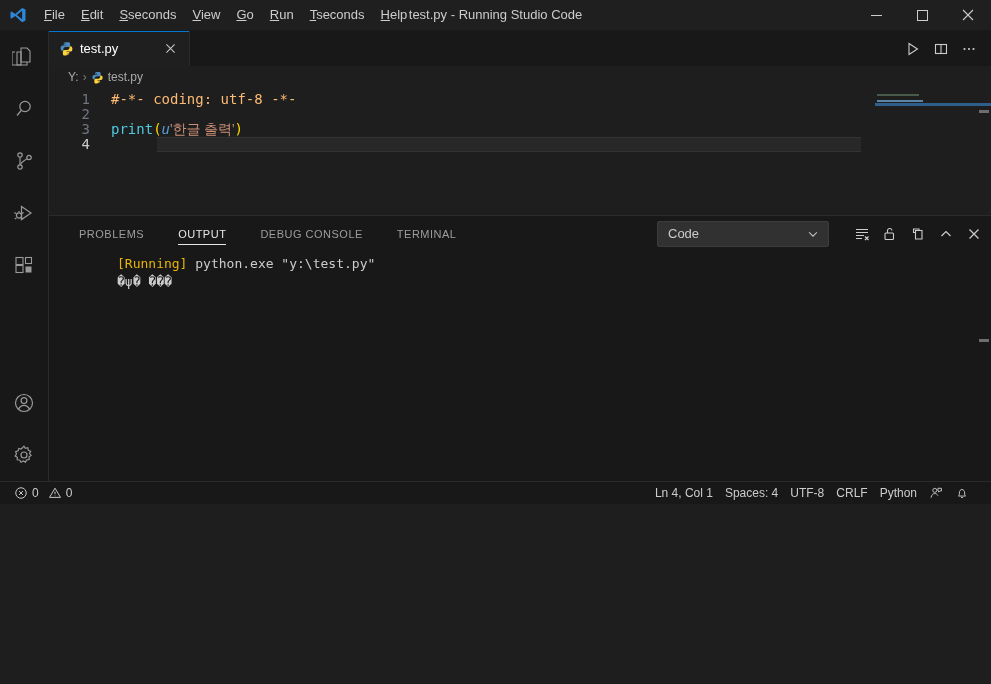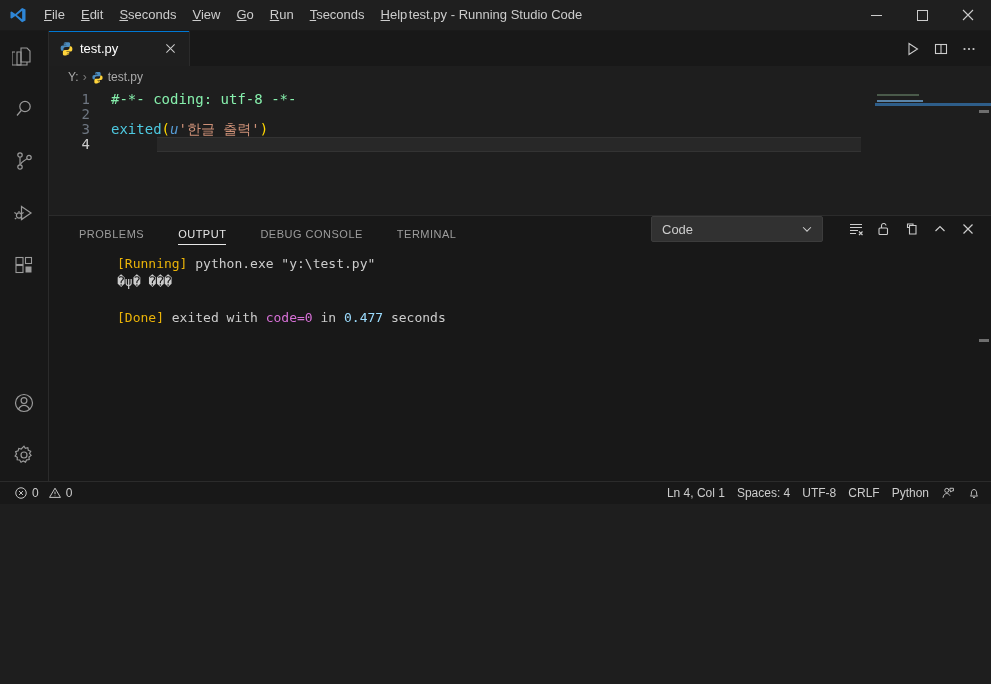--- a/index.html
+++ b/index.html
@@ -211,25 +211,25 @@
   .cur-line-hl {
     position: absolute;
     left: 108px;
     width: 753px;
     height: 15px;
     background: #282828;
     border-top: 1px solid #333333;
     border-bottom: 1px solid #333333;
     box-sizing: border-box;
   }
-  .tok-comment-gray { color: #86efac; }
+  .tok-comment-gray { color: #fdba74; }
   .tok-func { color: #4ec9e0; }
   .tok-paren { color: #ffd700; }
   .tok-prefix { color: #569cd6; font-style: italic; }
-  .tok-string { color: #ce9178; }
+  .tok-string { color: #ce9178; font-family: Liberation Serif, serif; }
 
   
   .minimap {
     position: absolute;
     right: 14px; top: 0;
     width: 116px; height: 100%;
     background: #1e1e1e;
   }
   .mm-line { position: absolute; height: 2px; }
   .editor-scrollbar-v {
@@ -271,22 +271,23 @@
   }
   .panel-tab.active { color: #e7e7e7; }
   .panel-tab.active::after {
     content: "";
     position: absolute; left: 10px; right: 10px; bottom: 6px;
     height: 1px; background: #e7e7e7;
   }
   .panel-actions {
     margin-left: auto;
     display: flex;
+    align-items: center;
     gap: 2px;
-    padding-right: 10px;
+    padding-right: 4px;
   }
   .panel-select {
     width: 172px; height: 26px;
     background: #313131;
     border: 1px solid #3c3c3c;
     border-radius: 2px;
     display: flex; align-items: center;
     padding: 0 8px 0 10px;
     font-size: 13px;
     color: #cccccc;
@@ -331,21 +332,21 @@
     font-size: 12px;
     color: #cccccc;
     padding: 0 0 0 8px;
   }
   .sb-item {
     height: 22px;
     display: flex; align-items: center; gap: 4px;
     padding: 0 6px;
     white-space: nowrap;
   }
-  .sb-right { margin-left: auto; display: flex; align-items: center; padding-right: 4px; }
+  .sb-right { margin-left: auto; display: flex; align-items: center; padding-right: 16px; }
   svg { display: block; }
 </style>
 </head>
 <body>
 
 <div class="app">
 
   <div class="titlebar">
     <div class="vscode-logo">
       <svg width="18" height="18" viewBox="0 0 24 24">
@@ -545,21 +546,21 @@
               <span class="code-text tok-comment-gray">#-*- coding: utf-8 -*-</span>
             </div>
 
             <div class="code-row">
               <span class="ln">2</span>
               <span class="code-text"></span>
             </div>
 
             <div class="code-row">
               <span class="ln">3</span>
-              <span class="code-text"><span class="tok-func">exited</span><span class="tok-paren">(</span><span class="tok-prefix">u</span><span class="tok-string">'한글 출력'</span><span class="tok-paren">)</span></span>
+              <span class="code-text"><span class="tok-func">print</span><span class="tok-paren">(</span><span class="tok-prefix">u</span><span class="tok-string">'한글 출력'</span><span class="tok-paren">)</span></span>
             </div>
 
             <div class="code-row">
               <div class="cur-line-hl"></div>
               <span class="ln current">4</span>
               <span class="code-text"></span>
             </div>
 
           </div>
 
@@ -631,21 +632,20 @@
                 </svg>
               </span>
             </div>
           </div>
         </div>
 
         <div class="panel-body">
           <div class="out-line"><span class="o-yellow">[Running]</span><span class="o-white"> python.exe "y:\test.py"</span></div>
           <div class="out-line"><span class="o-repl">�ψ� ���</span></div>
           <div class="out-line"></div>
-          <div class="out-line"><span class="o-yellow">[Done]</span><span class="o-white"> exited with </span><span class="o-magenta">code=0</span><span class="o-white"> in </span><span class="o-cyan">0.477</span><span class="o-white"> seconds</span></div>
           <div class="panel-scroll-thumb"></div>
         </div>
       </div>
     </div>
   </div>
 
   <div class="statusbar">
     <div class="sb-item">
       <span>
         <svg width="14" height="14" viewBox="0 0 16 16" fill="none" stroke="#cccccc" stroke-width="1.1">

